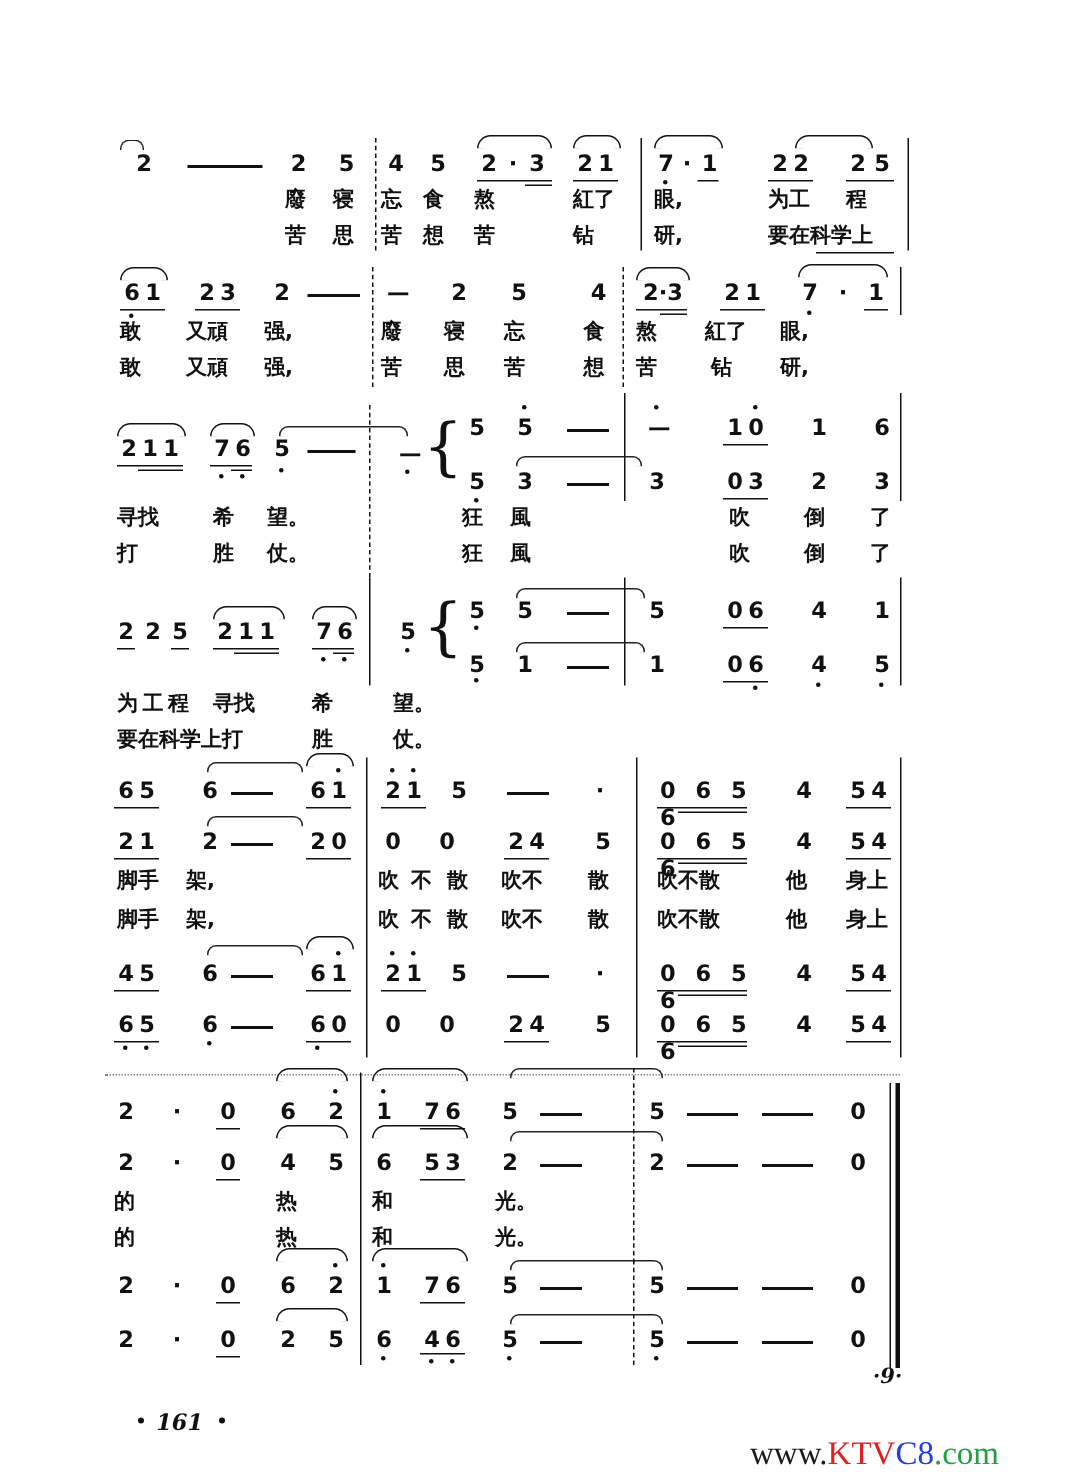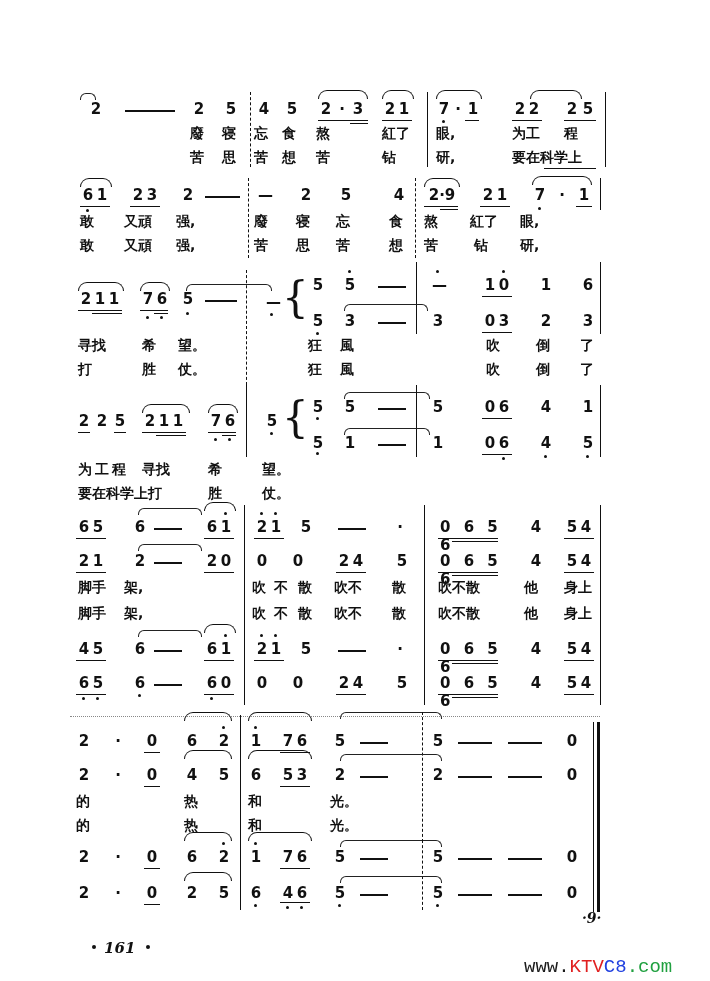--- a/index.html
+++ b/index.html
@@ -9,21 +9,21 @@
   .n { position: absolute; font-family: "DejaVu Sans", sans-serif; font-weight: bold; font-size: 15px; line-height: 18px; width: 12px; text-align: center; }
   .ly { position: absolute; font-family: "DejaVu Sans", sans-serif; font-weight: bold; font-size: 14px; line-height: 18px; white-space: nowrap; }
   .dash { position: absolute; height: 0; border-top: 2px solid #111; width: 40px; }
   .ul { position: absolute; height: 0; border-top: 1.5px solid #111; }
   .bar { position: absolute; width: 0; border-left: 1.5px solid #111; }
   .arc { position: absolute; border: 1.5px solid #111; border-bottom: none; border-radius: 10px 10px 0 0; height: 8px; }
   .tie { position: absolute; border-top: 1px solid #222; border-left: 1px solid #222; border-right: 1px solid #222; border-radius: 6px 6px 0 0; height: 6px; }
   .dot { position: absolute; width: 3px; height: 3px; border-radius: 50%; background: #111; }
   .brace { position: absolute; font-family: "DejaVu Serif", serif; font-size: 42px; line-height: 42px; }
   .pagenum { position: absolute; font-family: "DejaVu Serif", serif; font-style: italic; font-weight: bold; font-size: 15px; }
-  .watermark { position: absolute; font-family: Liberation Mono, monospace; font-size: 19px; letter-spacing: 0px; margin-left: 24px; }
+  .watermark { position: absolute; font-family: Liberation Serif, serif; font-size: 22px; letter-spacing: 0px; }
 </style>
 </head>
 <body>
 
 <div class="page">
 
   <div>
     <div class="tie" style="left:80px;top:93px;width:14px;"></div>
     <span class="n" style="left:90px;top:100px;">2</span>
     <div class="dash" style="left:125px;top:110px;width:50px;"></div>
@@ -90,21 +90,21 @@
     <div class="ul" style="left:130px;top:206px;width:30px;"></div>
     <span class="n" style="left:182px;top:186px;">2</span>
     <div class="dash" style="left:205px;top:196px;width:35px;"></div>
     <div class="bar" style="left:248px;top:178px;height:80px;border-left-style:dashed;"></div>
     <span class="n" style="left:258px;top:186px;">—</span>
     <span class="n" style="left:300px;top:186px;">2</span>
     <span class="n" style="left:340px;top:186px;">5</span>
     <span class="n" style="left:393px;top:186px;">4</span>
     <div class="bar" style="left:415px;top:178px;height:80px;border-left-style:dashed;"></div>
     <div class="arc" style="left:424px;top:178px;width:34px;"></div>
-    <span class="n" style="left:424px;top:186px;width:36px;">2·9</span>
+    <span class="n" style="left:424px;top:186px;width:36px;">2·3</span>
     <div class="ul" style="left:424px;top:206px;width:34px;"></div>
     <div class="ul" style="left:440px;top:209px;width:18px;"></div>
     <span class="n" style="left:482px;top:186px;">2</span>
     <span class="n" style="left:496px;top:186px;">1</span>
     <div class="ul" style="left:480px;top:206px;width:30px;"></div>
     <div class="arc" style="left:532px;top:176px;width:58px;"></div>
     <span class="n" style="left:534px;top:186px;">7</span>
     <span class="n" style="left:556px;top:186px;">·</span>
     <span class="n" style="left:578px;top:186px;">1</span>
     <div class="dot" style="left:538px;top:207px;"></div>

